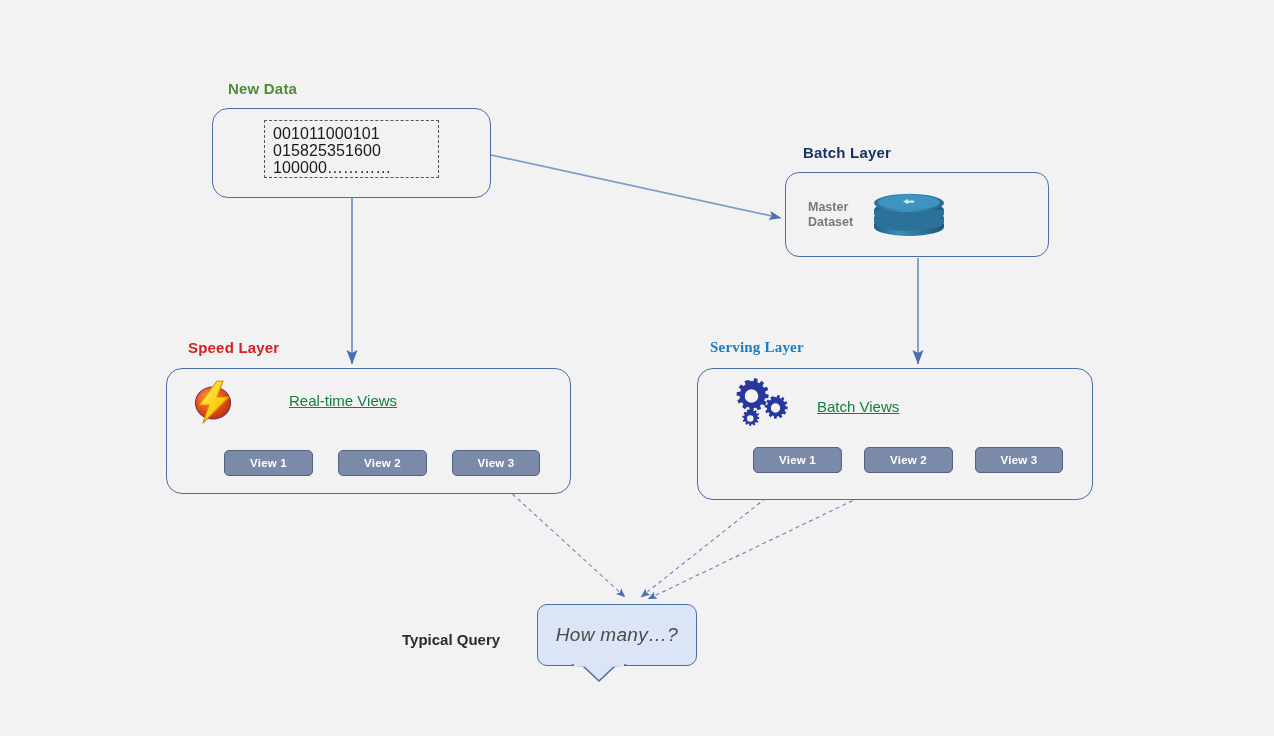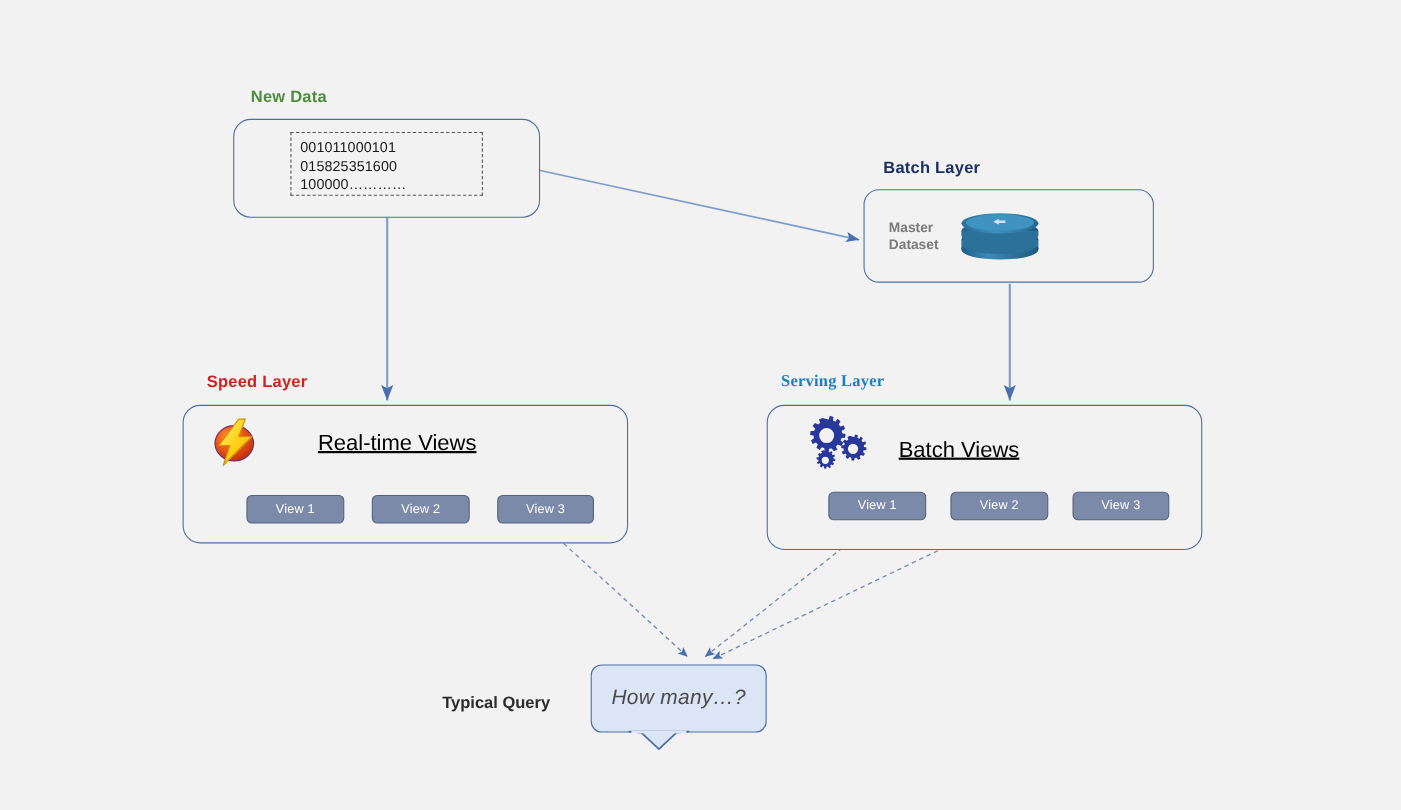--- a/index.html
+++ b/index.html
@@ -60,21 +60,21 @@
     left: 264px;
     top: 120px;
     width: 175px;
     height: 58px;
     border: 1.2px dashed #555;
     box-sizing: border-box;
     padding: 4px 0 0 8px;
   }
   .binary-line {
     font-family: "Liberation Sans", sans-serif;
-    font-size: 13px;
+    font-size: 16px;
     color: #1a1a1a;
     line-height: 17px;
     letter-spacing: .1px;
     white-space: nowrap;
   }
 
   
   #master-label {
     position: absolute;
     left: 808px;
@@ -89,42 +89,42 @@
     position: absolute;
     left: 872px;
     top: 192px;
     width: 74px;
     height: 48px;
   }
 
   
   .view-heading {
     position: absolute;
-    font-size: 20px;
-    color: #000000;
+    font-size: 15px;
+    color: #15803d;
     text-decoration: underline;
     white-space: nowrap;
   }
   #heading-realtime { left: 289px; top: 392px; }
   #heading-batch    { left: 817px; top: 398px; }
 
   
   #bolt-icon  { position: absolute; left: 188px; top: 378px; width: 52px; height: 48px; }
   #gears-icon { position: absolute; left: 728px; top: 376px; width: 70px; height: 52px; }
 
   
   .view-btn {
     position: absolute;
     height: 26px;
     border: 1.3px solid #53637e;
     border-radius: 5px;
     background: #7b8aa8;
     color: #ffffff;
     font-size: 11.5px;
-    font-weight: normal;
+    font-weight: bold;
     display: flex;
     align-items: center;
     justify-content: center;
     box-sizing: border-box;
     letter-spacing: .2px;
   }
   #speed-view-1   { left: 224px; top: 450px; width: 89px; }
   #speed-view-2   { left: 338px; top: 450px; width: 89px; }
   #speed-view-3   { left: 452px; top: 450px; width: 88px; }
   #serving-view-1 { left: 753px; top: 447px; width: 89px; }

